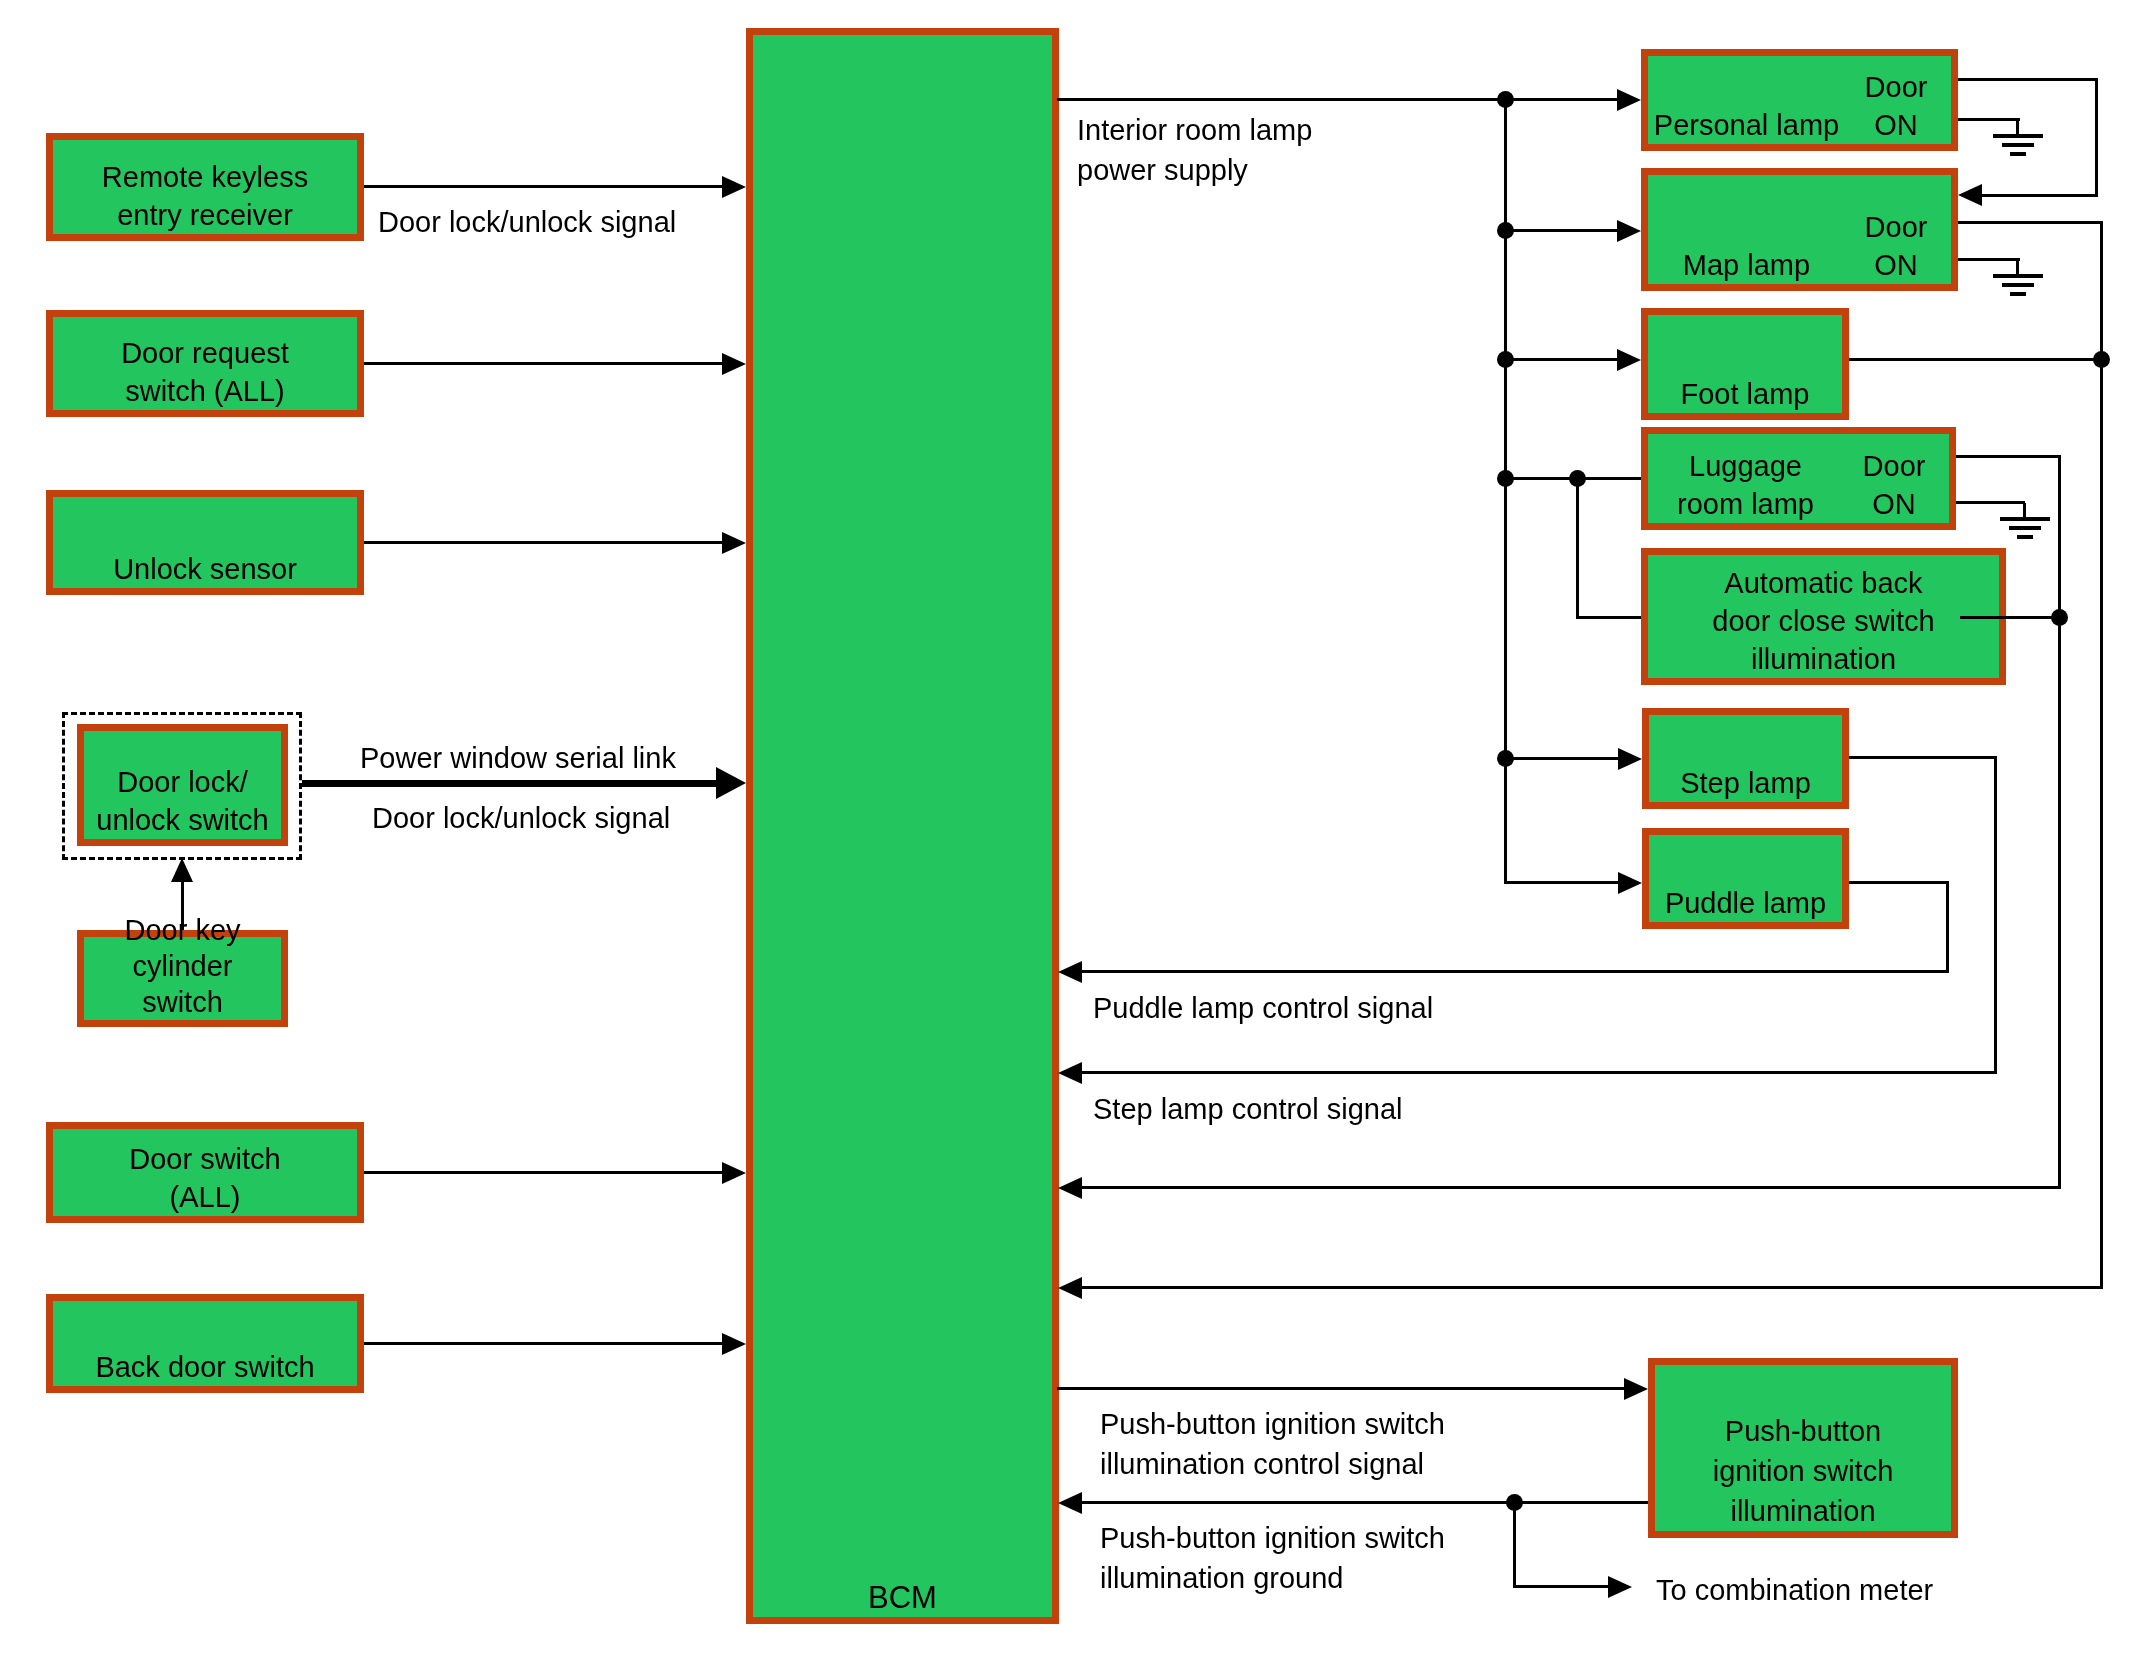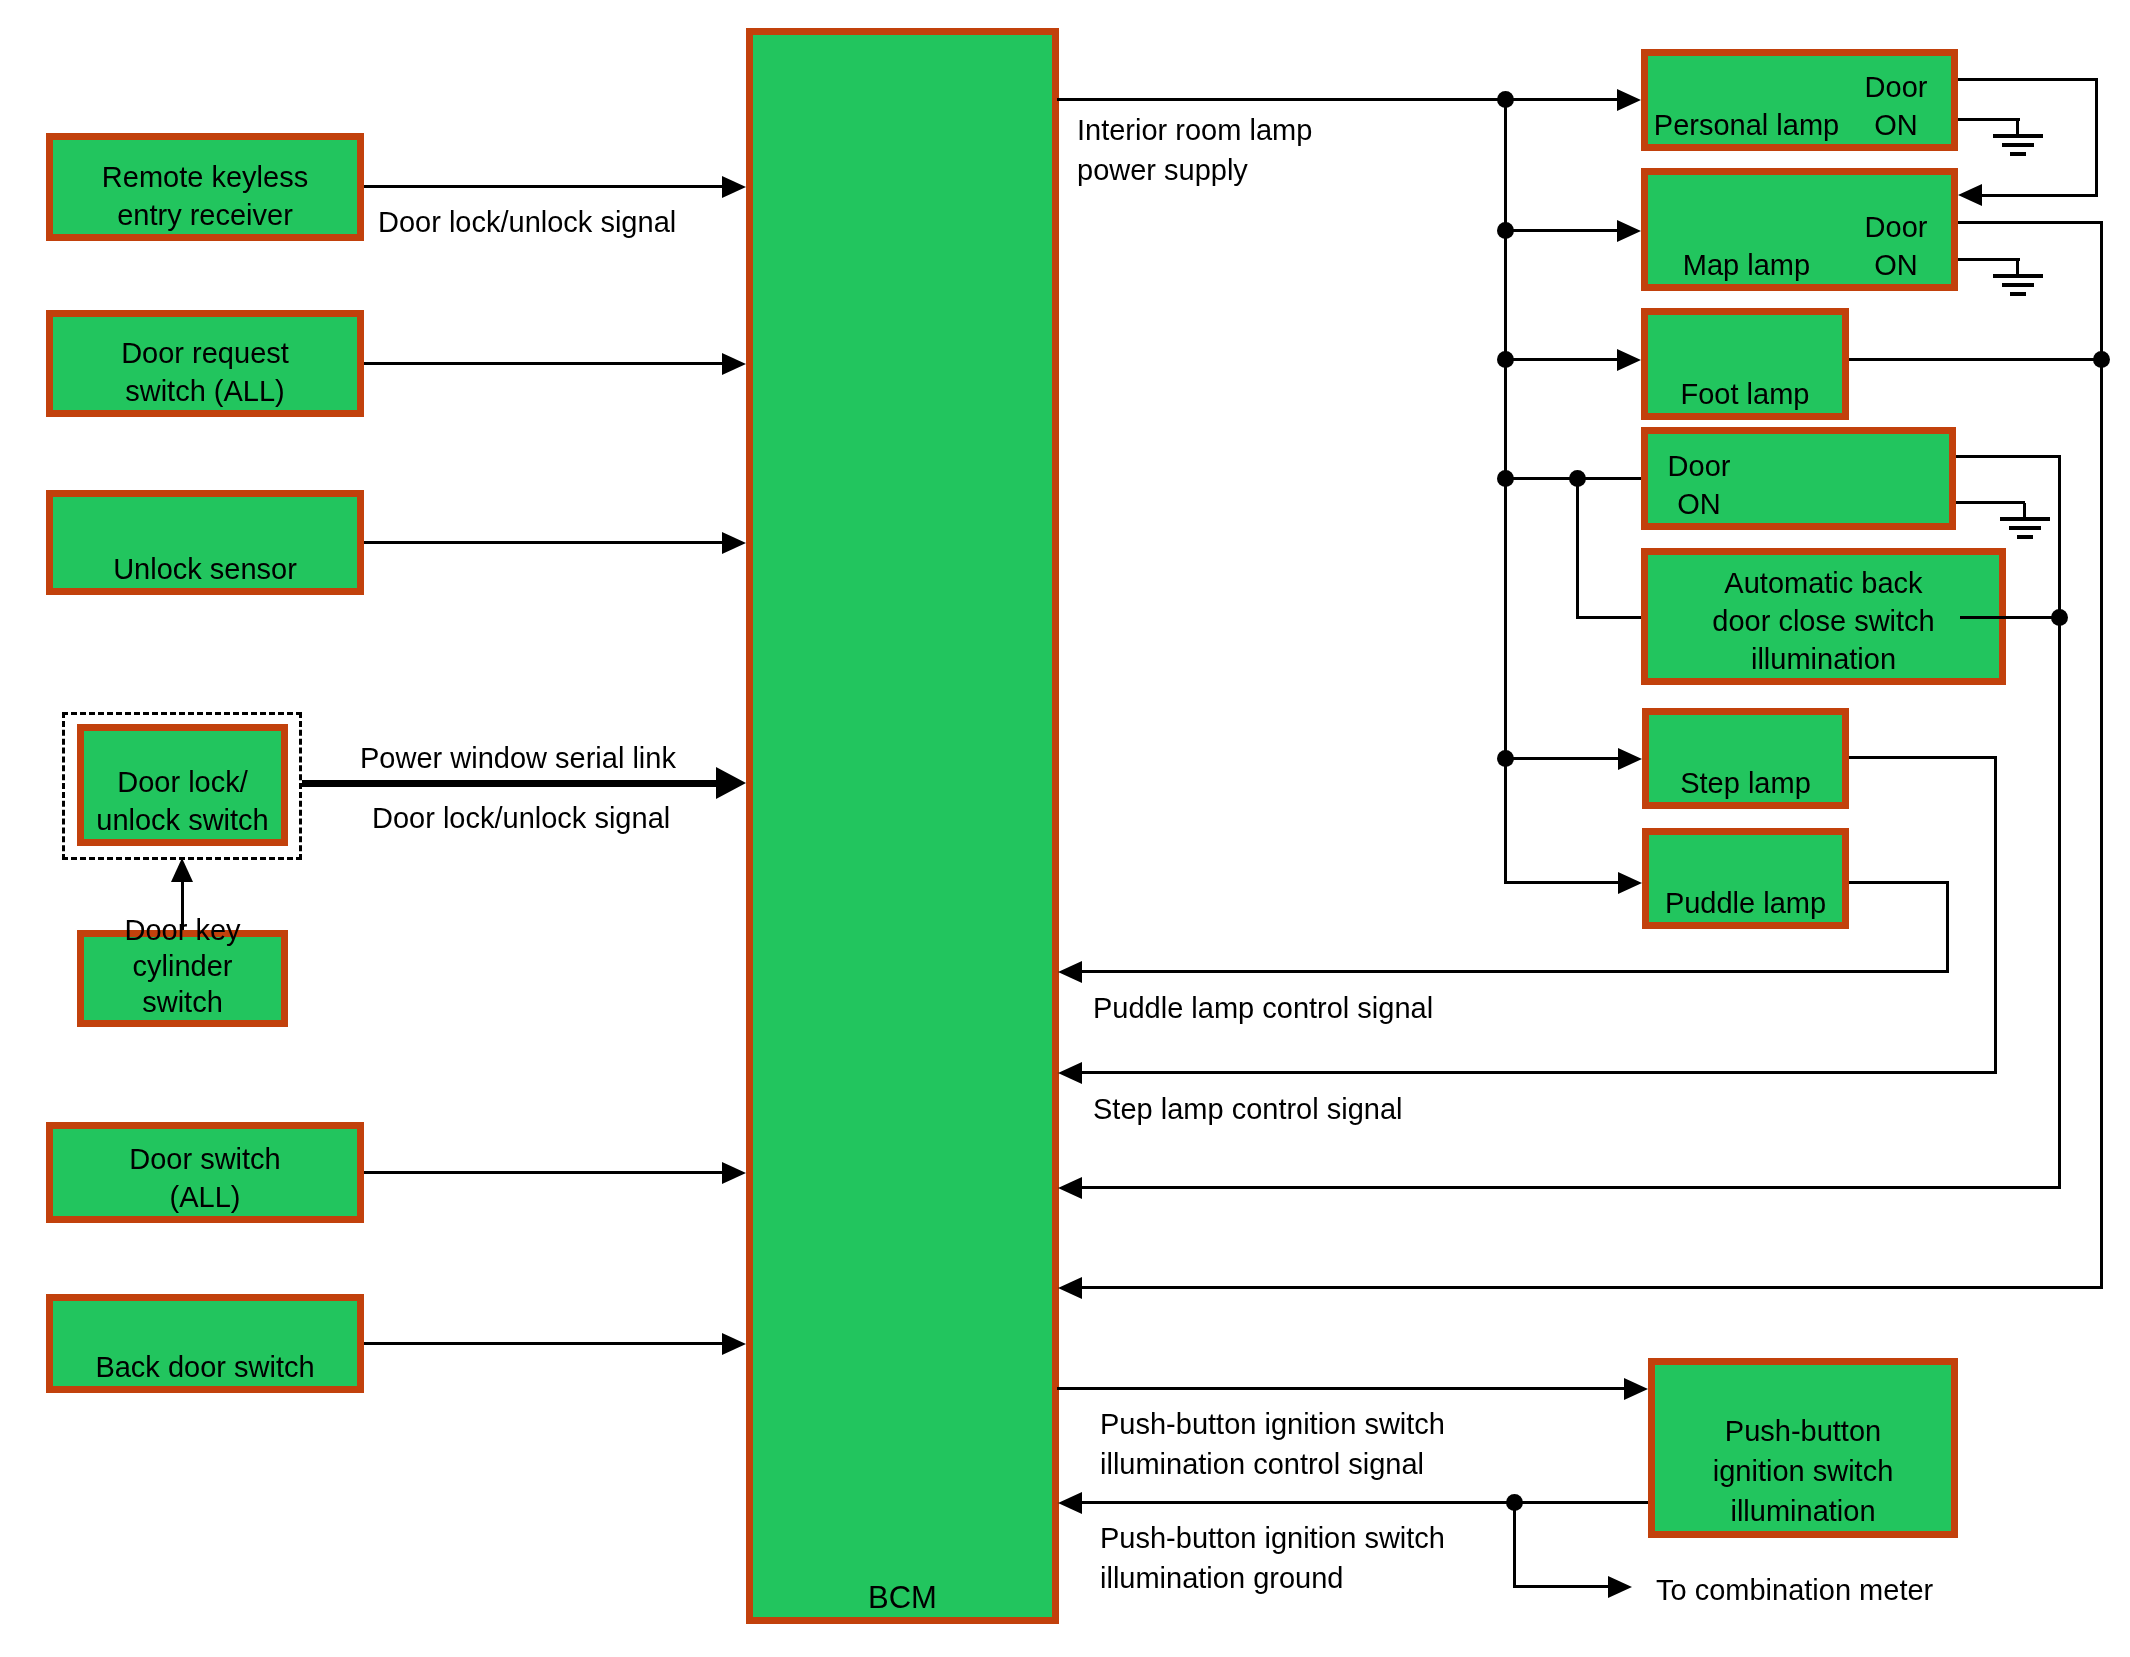--- a/index.html
+++ b/index.html
@@ -72,20 +72,22 @@
 
   <div class="box split" style="left:1641px; top:168px; width:317px; height:123px;">
     <span class="bl">Map lamp</span>
     <span class="bt">Door
 ON</span>
   </div>
 
   <div class="box" style="left:1641px; top:308px; width:208px; height:112px;">Foot lamp</div>
 
   <div class="box split" style="left:1641px; top:427px; width:315px; height:103px;">
+    <span class="bl">Luggage
+room lamp</span>
     <span class="bt">Door
 ON</span>
   </div>
 
   <div class="box" style="left:1641px; top:548px; width:365px; height:137px; line-height:38px;">Automatic back
 door close switch
 illumination</div>
 
   <div class="box" style="left:1642px; top:708px; width:207px; height:101px;">Step lamp</div>
 

